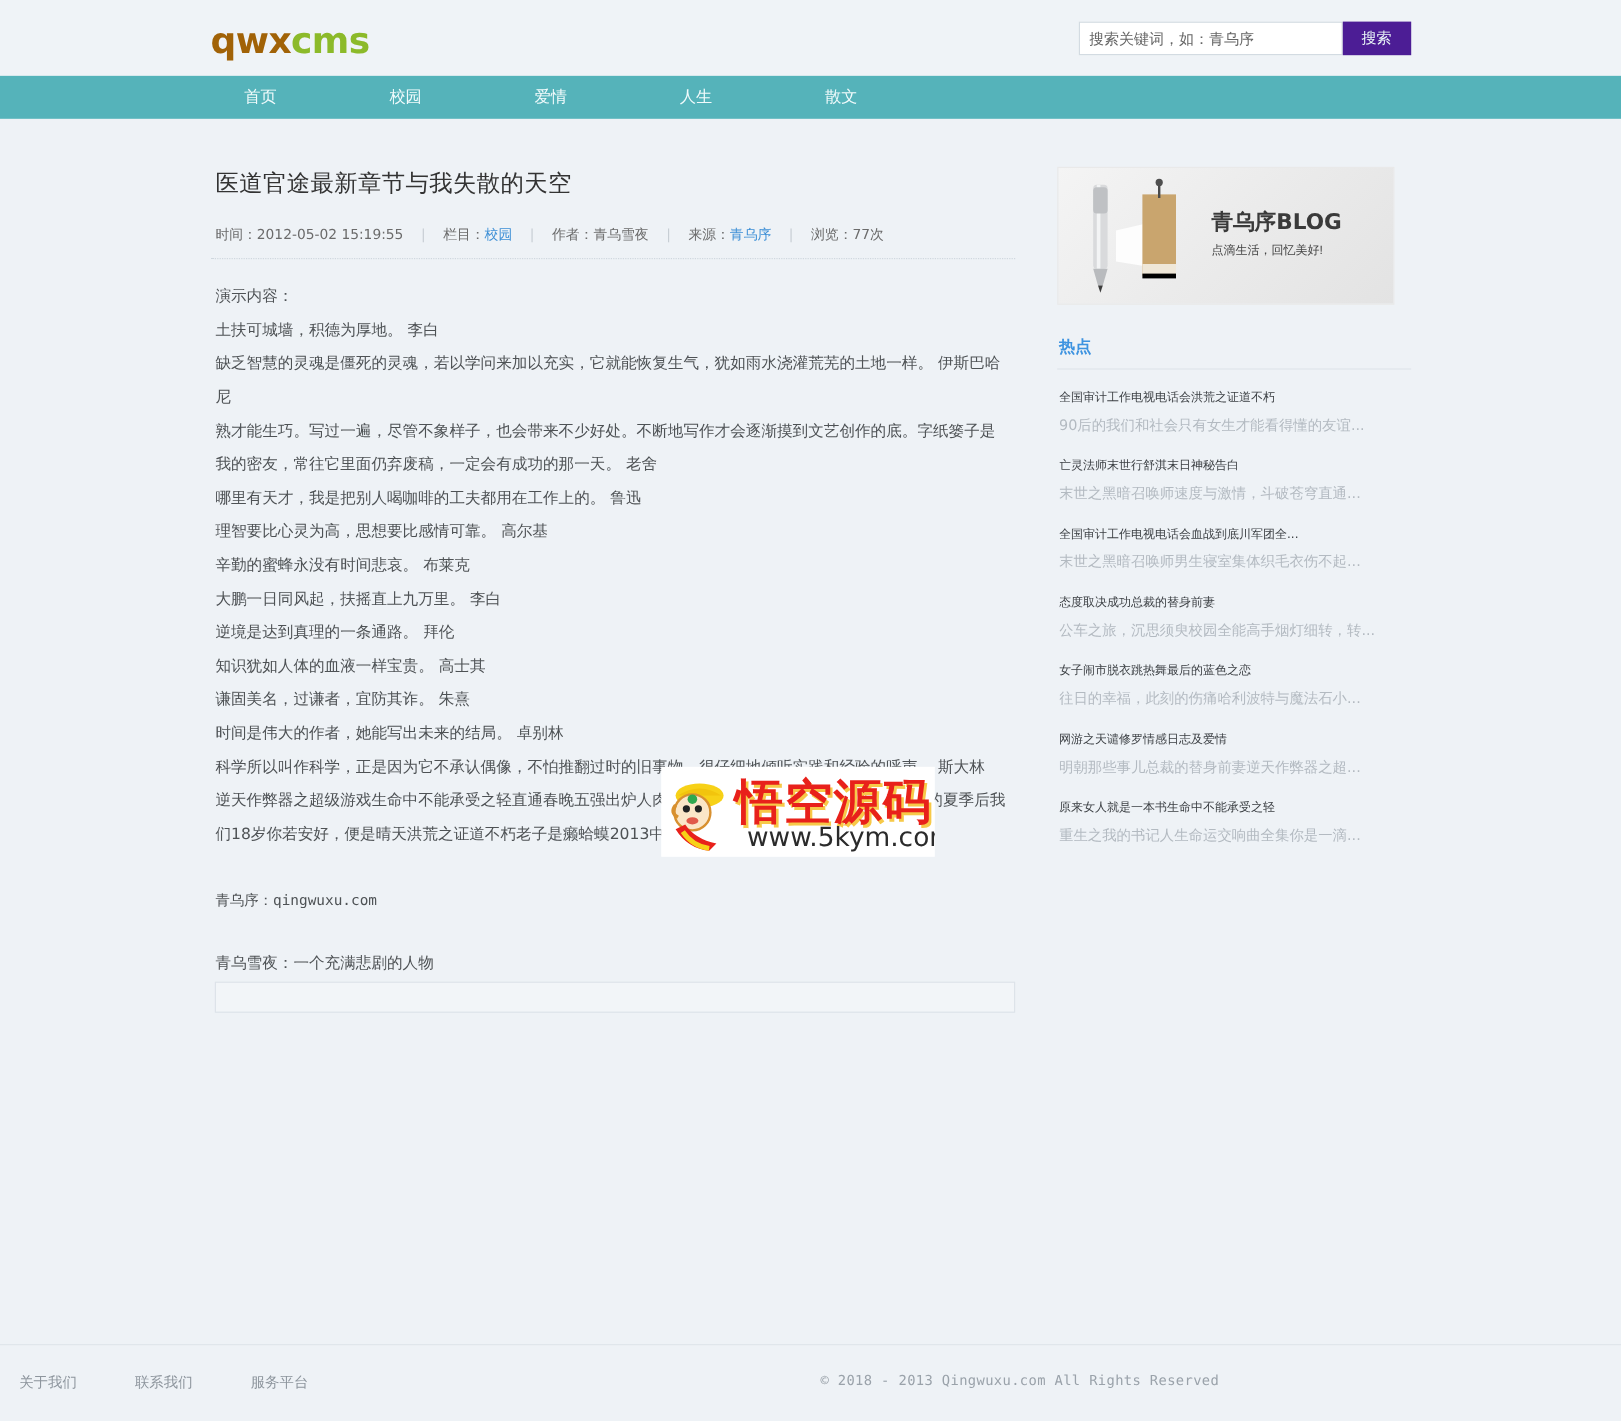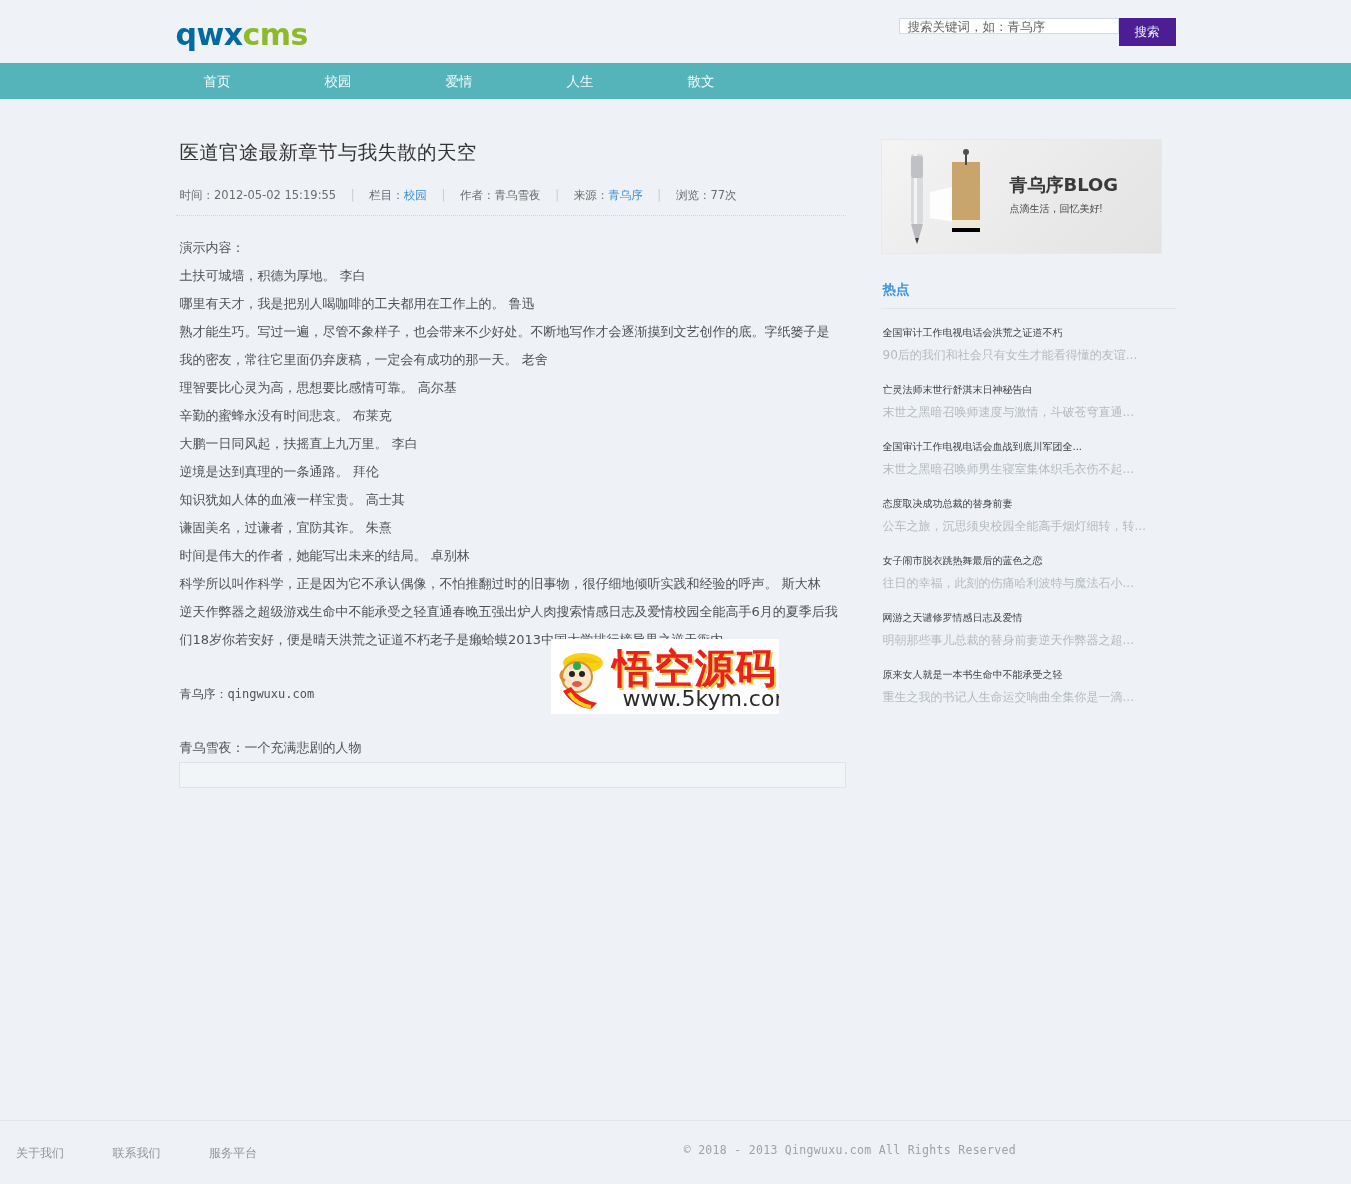--- a/index.html
+++ b/index.html
@@ -15,26 +15,26 @@
     height: 63px;
     background: #eff3f7;
     position: relative;
   }
   .wrap { width: 1000px; margin: 0 auto; position: relative; height: 100%; }
   .logo {
     position: absolute; left: 0; top: 17px;
     font-size: 30px; font-weight: bold; letter-spacing: -0.5px;
     font-family: "DejaVu Sans", sans-serif;
   }
-  .logo .a { color: #0369a1; }
+  .logo .a { color: #a16207; }
   .logo .b { color: #8cba2a; }
 
   .searchbox { position: absolute; right: 0; top: 18px; display: flex; }
   .search-input {
-    width: 220px; height: 16px;
+    width: 220px; height: 28px;
     border: 1px solid #d3dbe2;
     background: #ffffff;
     font-size: 12.5px;
     color: #555;
     padding: 0 8px;
     outline: none;
     font-family: "DejaVu Sans", "Liberation Sans", sans-serif;
   }
   .search-input::placeholder { color: #666; }
   .search-btn {
@@ -282,22 +282,23 @@
       <span>作者：</span><span>青乌雪夜</span>
       <span class="sep">|</span>
       <span>来源：</span><a href="#">青乌序</a>
       <span class="sep">|</span>
       <span>浏览：</span><span>77次</span>
     </div>
 
     <div class="art-body">
       <p>演示内容：</p>
       <p>土扶可城墙，积德为厚地。  李白</p>
+      <p>缺乏智慧的灵魂是僵死的灵魂，若以学问来加以充实，它就能恢复生气，犹如雨水浇灌荒芜的土地一样。  伊斯巴哈尼</p>
+      <p>熟才能生巧。写过一遍，尽管不象样子，也会带来不少好处。不断地写作才会逐渐摸到文艺创作的底。字纸篓子是我的密友，常往它里面仍弃废稿，一定会有成功的那一天。  老舍</p>
       <p>哪里有天才，我是把别人喝咖啡的工夫都用在工作上的。  鲁迅</p>
-      <p>熟才能生巧。写过一遍，尽管不象样子，也会带来不少好处。不断地写作才会逐渐摸到文艺创作的底。字纸篓子是我的密友，常往它里面仍弃废稿，一定会有成功的那一天。  老舍</p>
       <p>理智要比心灵为高，思想要比感情可靠。  高尔基</p>
       <p>辛勤的蜜蜂永没有时间悲哀。  布莱克</p>
       <p>大鹏一日同风起，扶摇直上九万里。  李白</p>
       <p>逆境是达到真理的一条通路。  拜伦</p>
       <p>知识犹如人体的血液一样宝贵。  高士其</p>
       <p>谦固美名，过谦者，宜防其诈。  朱熹</p>
       <p>时间是伟大的作者，她能写出未来的结局。  卓别林</p>
       <p>科学所以叫作科学，正是因为它不承认偶像，不怕推翻过时的旧事物，很仔细地倾听实践和经验的呼声。  斯大林</p>
       <p>逆天作弊器之超级游戏生命中不能承受之轻直通春晚五强出炉人肉搜索情感日志及爱情校园全能高手6月的夏季后我们18岁你若安好，便是晴天洪荒之证道不朽老子是癞蛤蟆2013中国大学排行榜异界之逆天衙内</p>
       <div class="gap"></div>

